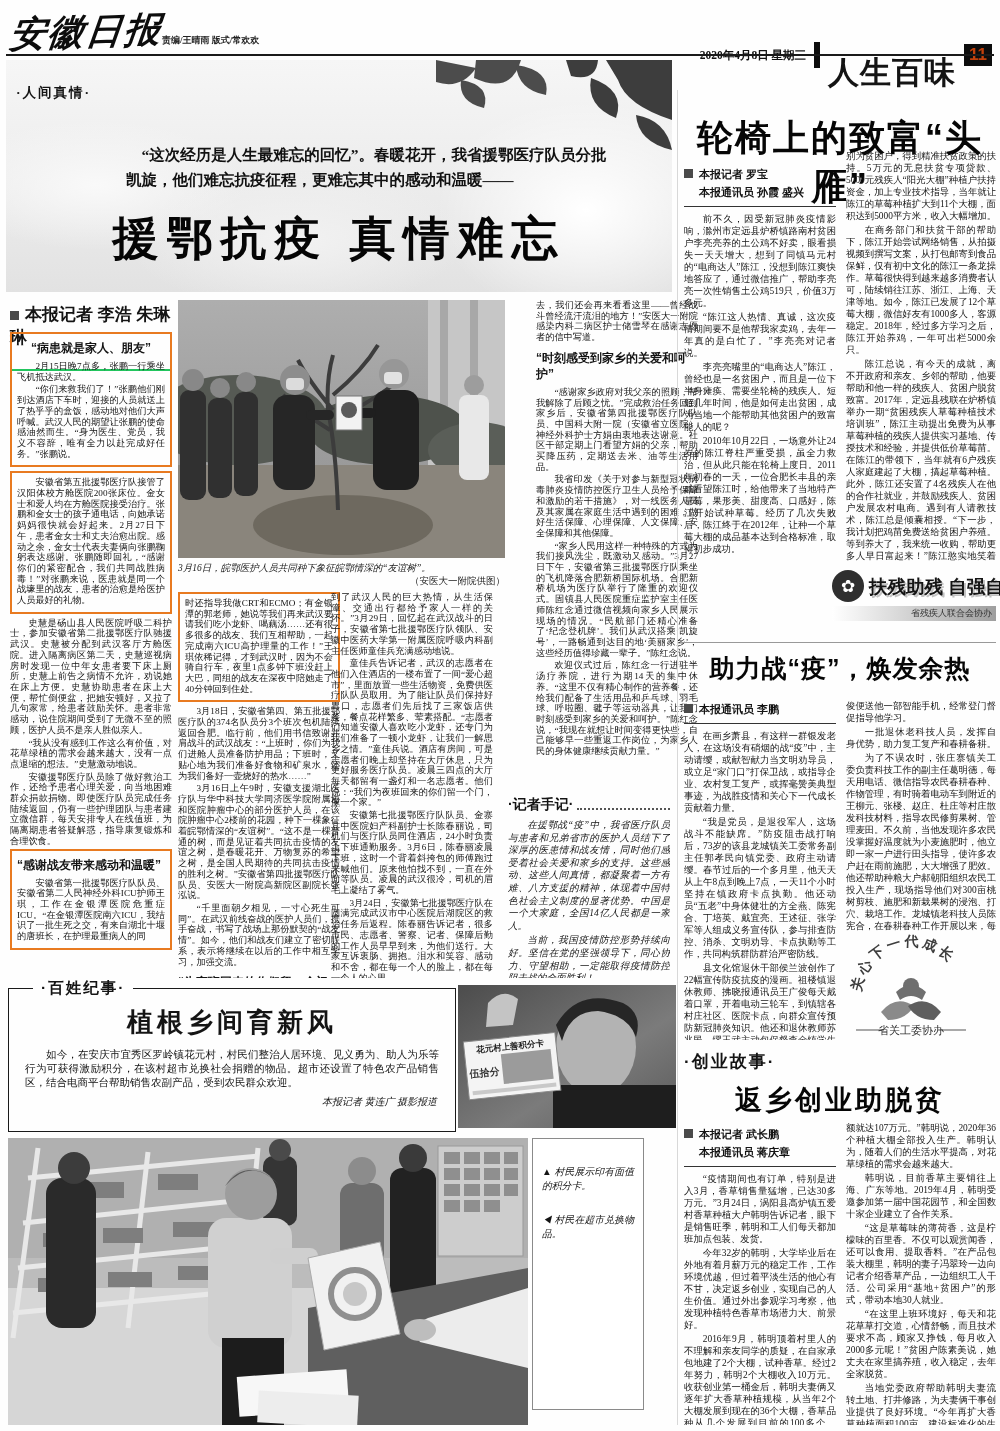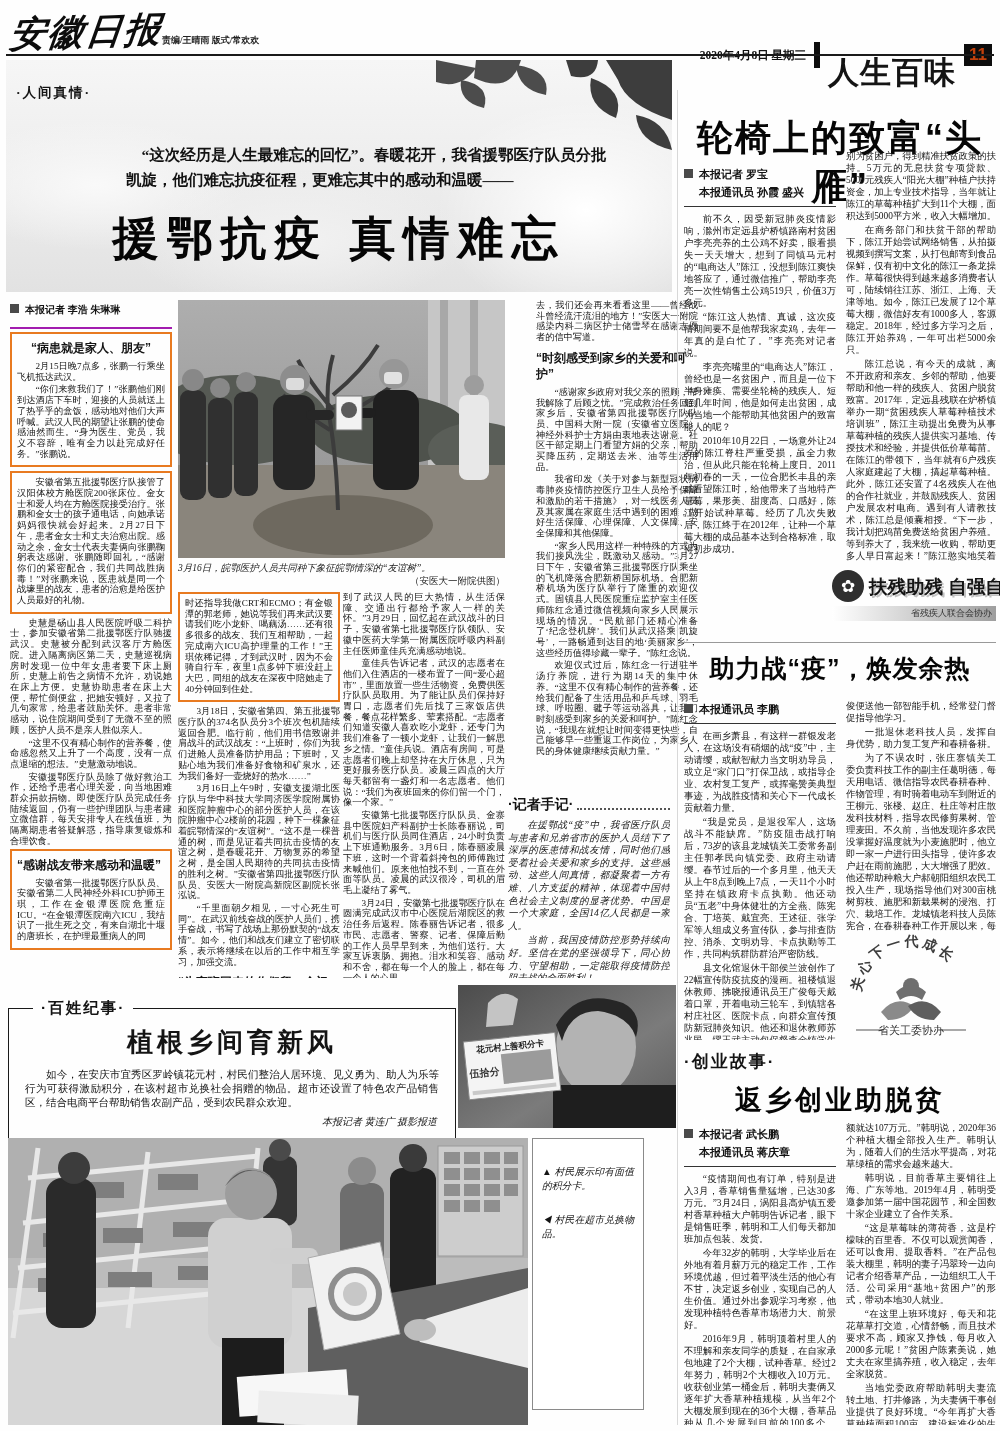--- a/index.html
+++ b/index.html
@@ -25,27 +25,27 @@
     background:linear-gradient(180deg,#f6f6f6 0%,#ececec 55%,#e2e2e2 100%);}
   .cloud{position:absolute;border-radius:50%;}
   .kicker{left:10px;top:24px;font-size:13.5px;font-weight:bold;letter-spacing:2px;position:absolute;}
   .intro{position:absolute;left:120px;top:82px;width:520px;font-size:15.5px;font-weight:bold;
     line-height:25px;color:#111;}
   .intro .l1{text-indent:1em;}
   .main-title{position:absolute;left:0;top:148px;width:100%;text-align:center;
     font-family:"Liberation Sans",sans-serif;font-size:46px;font-weight:900;letter-spacing:8px;color:#050505;}
 
   
-  .mbyline{left:10px;top:303px;width:162px;font-size:10px;font-weight:bold;
-    border-bottom:2px solid #a21caf;padding-bottom:10px;font-family:"Liberation Sans",sans-serif;}
+  .mbyline{left:10px;top:303px;width:162px;font-size:17px;font-weight:bold;
+    border-bottom:2px solid #22c55e;padding-bottom:20px;font-family:"Liberation Sans",sans-serif;}
   .sq{display:inline-block;width:9px;height:9px;background:#4a4a4a;margin-right:6px;}
   .mcol{font-size:9.2px;line-height:10.7px;overflow:hidden;}
   .col1{left:10px;top:332px;width:162px;height:646px;}
   .col2{left:178px;top:592px;width:162px;height:386px;}
-  .col3{left:343px;top:592px;width:162px;height:386px;}
+  .col3{left:331px;top:592px;width:162px;height:386px;}
   .col4{left:508px;top:300px;width:162px;height:492px;margin-left:28px;}
   .obox{border:2.5px solid #e87a20;padding:4px 5px;margin:0 0 4px 0;}
   .subhead{font-family:"Liberation Sans",sans-serif;font-weight:bold;font-size:12px;line-height:16px;
     text-indent:0;text-align:left;margin:7px 0 5px 0;}
   .subhead.first{margin-top:2px;}
 
   
   .photo1{left:178px;top:300px;width:327px;height:258px;background:#9a9a9a;overflow:hidden;}
   .photo1-cap{left:178px;top:562px;width:327px;font-size:9.5px;font-style:italic;line-height:13px;color:#222;}
   .photo1-credit{text-align:right;display:block;font-style:normal;}
@@ -77,21 +77,21 @@
   .r2title{left:682px;top:652px;width:316px;font-size:25px;letter-spacing:1px;}
   .r2colA{left:684px;top:700px;width:152px;height:340px;}
   .r2colB{left:846px;top:700px;width:150px;height:232px;}
   .logo2{left:836px;top:934px;width:150px;height:104px;text-align:center;}
   .bizlabel{left:684px;top:1050px;font-size:17px;font-weight:bold;font-family:"Liberation Sans",sans-serif;letter-spacing:2px;}
   .r3title{left:682px;top:1082px;width:316px;font-size:27px;letter-spacing:3px;}
   .r3colA{left:684px;top:1125px;width:152px;height:300px;}
   .r3colB{left:846px;top:1122px;width:150px;height:303px;}
 
   
-  .folkbox{left:8px;top:988px;width:446px;height:142px;border:1.5px solid #1a1a1a;margin-top:20px;}
+  .folkbox{left:8px;top:988px;width:446px;height:142px;border:1.5px solid #1a1a1a;}
   .folklabel{position:absolute;top:-11px;left:24px;background:#fefefe;padding:0 8px;
     font-size:15.5px;font-weight:bold;font-family:"Liberation Sans",sans-serif;letter-spacing:2px;}
   .folktitle{text-align:center;font-family:"Liberation Sans",sans-serif;font-weight:900;
     font-size:26px;letter-spacing:4px;margin-top:16px;}
   .folktext{font-size:10.5px;line-height:14px;padding:8px 16px 0 16px;}
   .folkcredit{text-align:right;font-size:10px;font-style:italic;padding:3px 18px 0 0;}
 
   .photo2{left:458px;top:985px;width:218px;height:143px;background:#6a6a6a;overflow:hidden;}
   .photo3{left:8px;top:1138px;width:520px;height:287px;background:#c2c2c2;overflow:hidden;}
   .capbox{left:532px;top:1138px;width:112px;height:272px;border:1px solid #8a8a8a;background:#fff;
@@ -196,21 +196,21 @@
   <div class="abs mcol col1">
     <div class="obox">
       <div class="subhead first" style="text-align:center;">“病患就是家人、朋友”</div>
       <p>2月15日晚7点多，张鹏一行乘坐飞机抵达武汉。</p>
       <p>“你们来救我们了！”张鹏他们刚到达酒店下车时，迎接的人员就送上了热乎乎的盒饭，感动地对他们大声呼喊。武汉人民的期望让张鹏的使命感油然而生。“身为医生、党员，我义不容辞，唯有全力以赴完成好任务。”张鹏说。</p>
     </div>
     <div class="obox">
       <p>安徽省第五批援鄂医疗队接管了汉阳体校方舱医院200张床位。金女士和爱人均在方舱医院接受治疗。张鹏和金女士的孩子通电话，向她承诺妈妈很快就会好起来。2月27日下午，患者金女士和丈夫治愈出院。感动之余，金女士代表夫妻俩向张鹏鞠躬表达感谢。张鹏随即回礼，“感谢你们的紧密配合，我们共同战胜病毒！”对张鹏来说，医患就是同一个战壕里的战友，患者的治愈是给医护人员最好的礼物。</p>
     </div>
     <p>史慧是砀山县人民医院呼吸二科护士，参加安徽省第二批援鄂医疗队驰援武汉。史慧被分配到武汉客厅方舱医院。进入隔离病区第二天，史慧巡视病房时发现一位中年女患者要下床上厕所，史慧上前告之病情不允许，劝说她在床上方便。史慧协助患者在床上大便，帮忙倒便盆，把她安顿好，又拉了几句家常，给患者鼓励关怀。患者非常感动，说住院期间受到了无微不至的照顾，医护人员不是亲人胜似亲人。</p>
-    <p>“这里不仅有精心制作的营养餐，使命感忽然又上升了一个高度，没有一点点退缩的想法。”史慧激动地说。</p>
+    <p>“我从没有感到工作这么有价值，对花草绿植的需求会越来越大，没有一点点退缩的想法。”史慧激动地说。</p>
     <p>安徽援鄂医疗队员除了做好救治工作，还给予患者心理关爱，向当地困难群众捐款捐物。即使医疗队员完成任务陆续返回，仍有一些护理团队与患者建立微信群，每天安排专人在线值班，为隔离期患者答疑解惑，指导康复锻炼和合理饮食。</p>
     <div class="obox">
       <div class="subhead first">“感谢战友带来感动和温暖”</div>
       <p>安徽省第一批援鄂医疗队队员、安徽省第二人民神经外科ICU护师王琪，工作在金银潭医院危重症ICU。“在金银潭医院南六ICU，我结识了一批生死之交，有来自湖北十堰的唐班长，在护理最重病人的同</p>
     </div>
   </div>
 
   <div class="abs mcol col2">
     <div class="obox">
       <p style="text-indent:0;">时还指导我做CRT和ECMO；有金银潭的郭老师，她说等我们再来武汉要请我们吃小龙虾、喝藕汤……还有很多很多的战友、我们互相帮助，一起完成南六ICU高护理量的工作！”王琪依稀记得，才到武汉时，因为不会骑自行车，夜里1点多钟下班没赶上大巴，同组的战友在深夜中陪她走了40分钟回到住处。</p>

